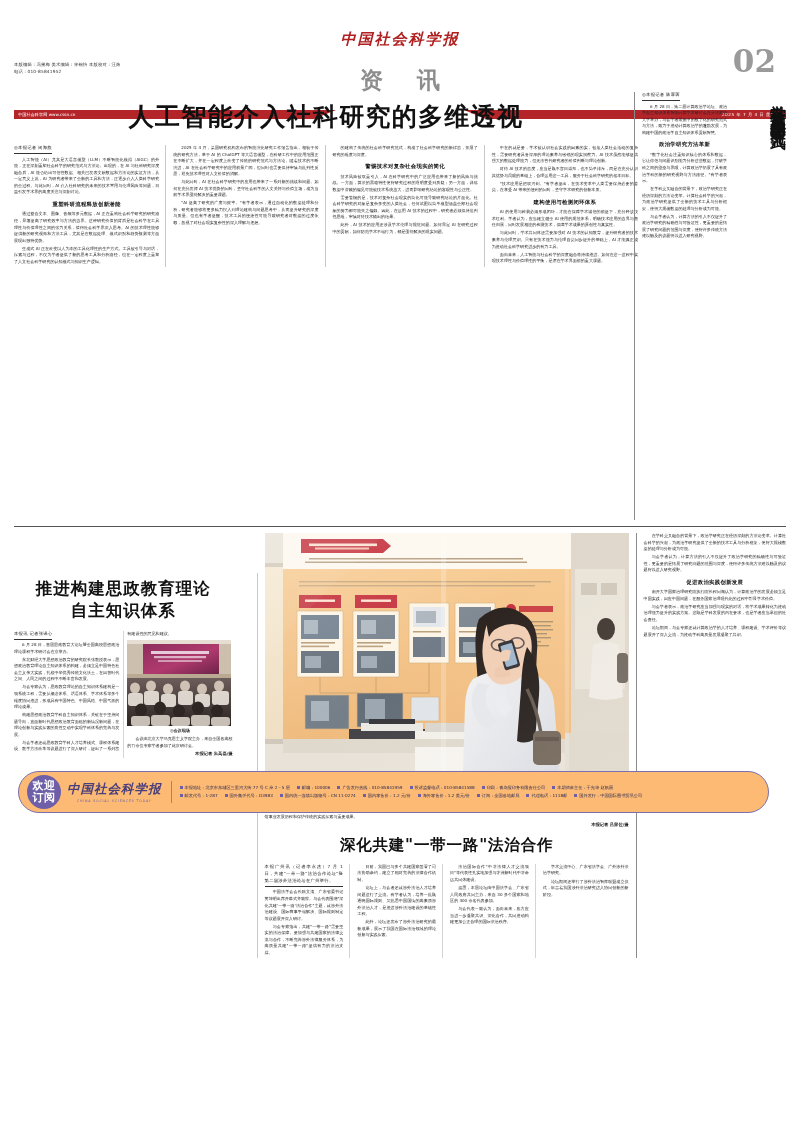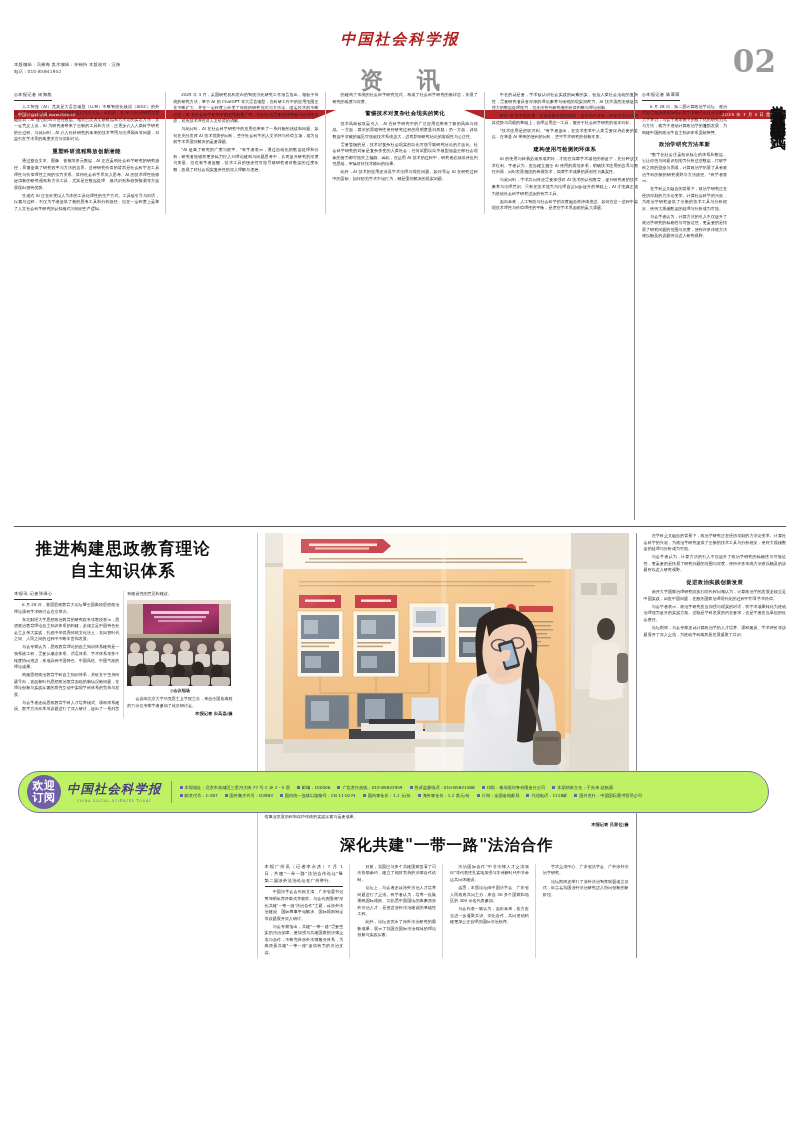--- a/index.html
+++ b/index.html
@@ -85,21 +85,21 @@
     width:52px; writing-mode:vertical-rl; text-orientation:upright;
     font-size:15.5px; font-weight:bold; letter-spacing:2.4px;
     line-height:1.06; color:#111; white-space:nowrap;
     margin-left:3px;
   }
 
   
   .mid-wrap { position:relative; margin:6px 14px 0 14px; height:470px; }
   .mid-rule-top { border-top:1.1px solid #555; margin-bottom:6px; }
   .mid-flex { display:flex; }
-  .mid-left { width:246px; padding-right:24px; border-right:.5px solid #c9c9c9; }
+  .mid-left { width:246px; padding-right:24px; border-right:.5px solid #c9c9c9;margin-top:40px; }
   .mid-center { width:378px; padding:0 7px; }
   .mid-right { width:152px; padding-left:7px; border-left:.7px solid #8a8a8a; }
 
   .hl-sec {
     font-size:16.5px; font-weight:bold; text-align:center; color:#111;
     letter-spacing:1px; line-height:1.32; margin:5px 0 9px 0;
   }
   .two-col { column-count:2; column-gap:8px; column-rule:.5px solid #d5d5d5; }
 
   
@@ -115,21 +115,21 @@
     letter-spacing:.8px; margin:8px 0 8px 0;
   }
 
   .photo-small { width:104px; height:86px; position:relative; overflow:hidden; background:#5c2b45; }
   .pcap-small { font-size:4.1px; font-weight:bold; text-align:center; margin-top:1.5px; }
 
   
   .footer {
     position:absolute; left:18px; right:31px; bottom:22px; height:42px;
     border:1px solid #7b6fae; border-radius:21px;
-    display:flex; align-items:center; padding:0 8px; background:#bef264;
+    display:flex; align-items:center; padding:0 8px; background:#fdba74;
   }
   .fo-welcome {
     font-size:11px; font-weight:bold; color:#fff; background:#6f5fa8;
     width:34px; height:34px; border-radius:17px; display:flex; flex-direction:column;
     align-items:center; justify-content:center; line-height:1.1; letter-spacing:.5px;
     flex:none;
   }
   .fo-logo { margin-left:6px; flex:none; text-align:center; padding-right:9px;
              border-right:1px solid #8d81bb; }
   .fo-logo .cn { font-family:"DejaVu Serif","Liberation Serif",serif;
@@ -167,20 +167,21 @@
       </div>
       <div class="mh-notch"></div>
       <div class="seg segR">
         <span class="datetxt">2025 年 7 月 4 日  星期五</span>
       </div>
     </div>
   </div>
 
   <div class="top-wrap">
 
+    <div class="hl-main">人工智能介入社科研究的多维透视</div>
 
     <div class="top-cols">
 
       <div class="col rule body-col">
         <div class="byline">◎本报记者  周海燕</div>
         <p>人工智能（AI）尤其是大语言模型（LLM）不断智能化模拟（AIGC）的外能，正在深刻重塑社会科学的研究范式与方法论。出现的，在 AI 与社科研究深度融合后，AI 能否给出可信性数据、相关已发表文献数据和方法论的实证方法，从一定意义上说，AI 为研究者带来了全新的工具和方法，正逐步介入人类科学研究的全过程。与此同时，AI 介入社科研究的未来的技术置用与伦理风险等问题，日益引发学术界的高度关注与深刻讨论。</p>
         <div class="subhead">重塑科研流程释放创新潜能</div>
         <p>通过整合文本、图像、音频等多元数据，AI 正在重构社会科学研究的研究路径，显著提高了研究效率与方法的边界。这种研究价值的背后是社会科学在工具理性与价值理性之间的张力关系，值得社会科学界深入思考。AI 的技术理性能够提供新的研究视角和方法工具，尤其是在数据处理、模式识别和趋势预测等方面展现出独特优势。</p>
         <p>生成式 AI 正在改变以人为本的工具化理性的生产方式。工具被引导与对话，探索与过程，不仅为学者提供了新的思考工具和分析路径，也在一定程度上重塑了人文社会科学研究的认知模式与知识生产逻辑。</p>
       </div>

